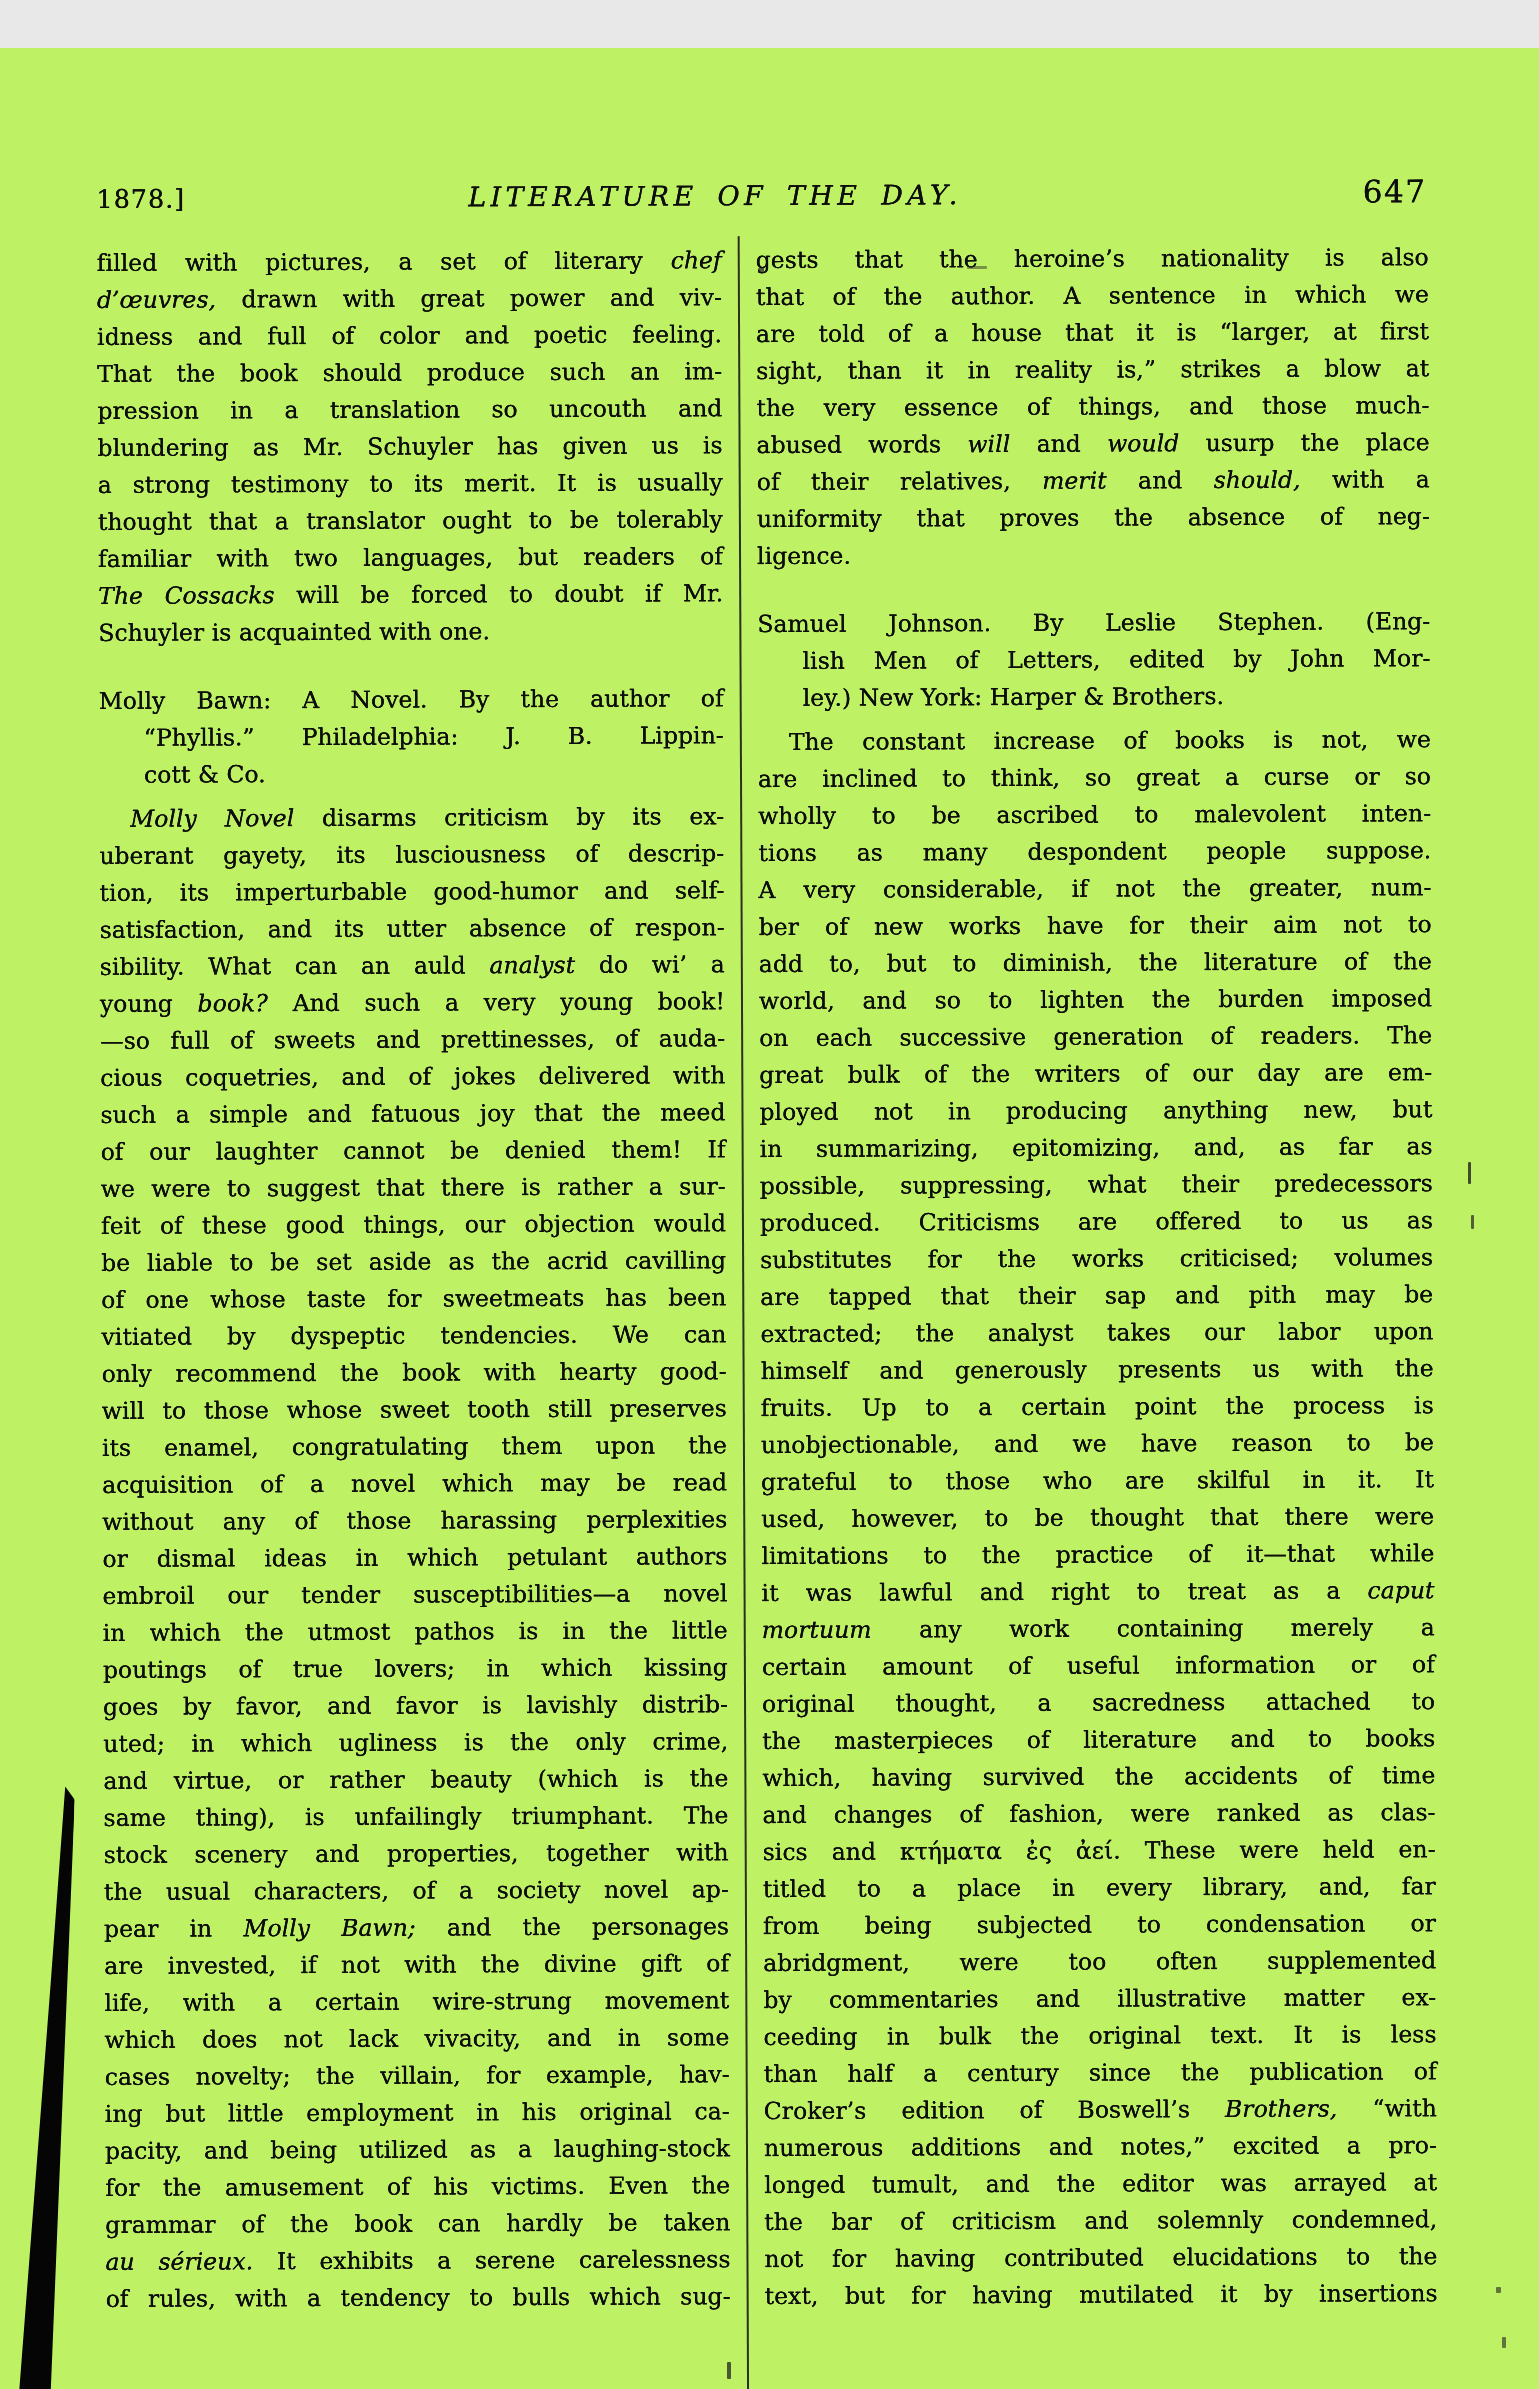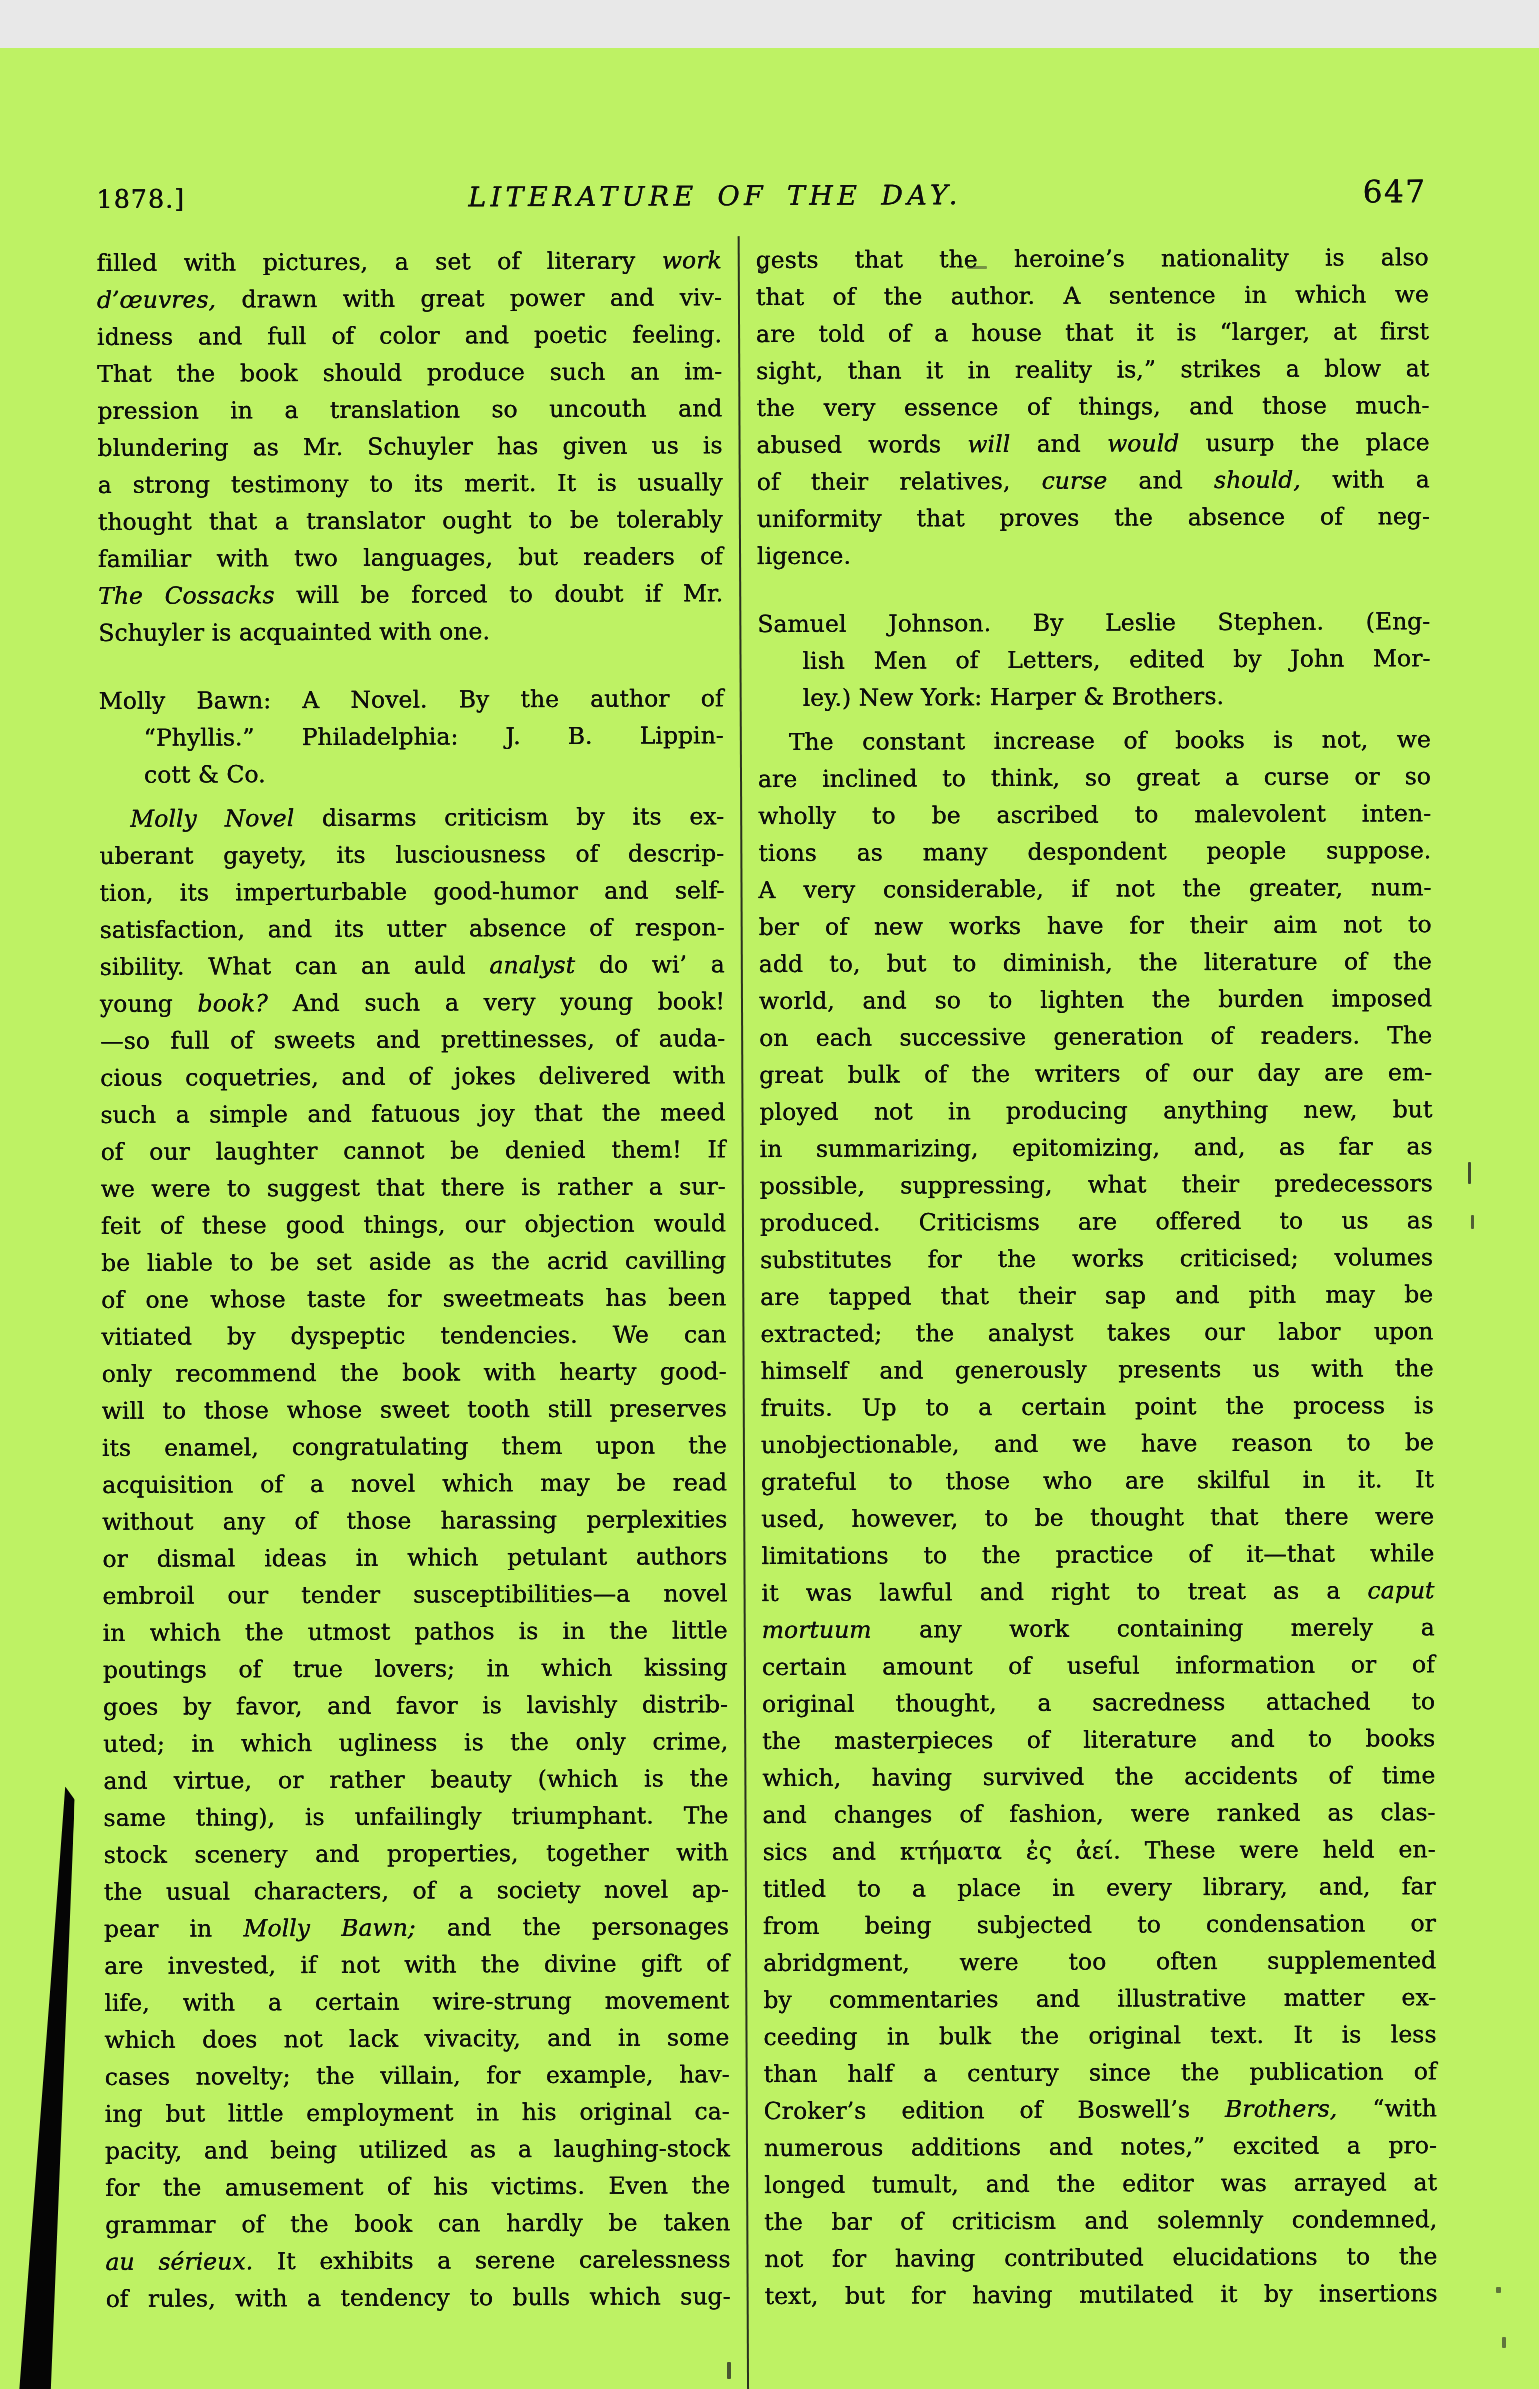--- a/index.html
+++ b/index.html
@@ -94,21 +94,21 @@
 
     <div class="page-header">
       <span class="hdr-year">1878.]</span>
       <span class="hdr-title">LITERATURE OF THE DAY.</span>
       <span class="hdr-page">647</span>
     </div>
 
     <div class="columns">
       <div class="col col-left">
           <div class="block paragraph">
-            <div class="line">filled with pictures, a set of literary <i>work</i></div>
+            <div class="line">filled with pictures, a set of literary <i>chef</i></div>
             <div class="line"><i>d’œuvres,</i> drawn with great power and viv-</div>
             <div class="line">idness and full of color and poetic feeling.</div>
             <div class="line">That the book should produce such an im-</div>
             <div class="line">pression in a translation so uncouth and</div>
             <div class="line">blundering as Mr. Schuyler has given us is</div>
             <div class="line">a strong testimony to its merit. It is usually</div>
             <div class="line">thought that a translator ought to be tolerably</div>
             <div class="line">familiar with two languages, but readers of</div>
             <div class="line"><i>The Cossacks</i> will be forced to doubt if Mr.</div>
             <div class="line flush">Schuyler is acquainted with one.</div>
@@ -164,21 +164,21 @@
         </div>
       <div class="col-gap"></div>
       <div class="col col-right">
           <div class="block paragraph">
             <div class="line">gests that the heroine’s nationality is also</div>
             <div class="line">that of the author. A sentence in which we</div>
             <div class="line">are told of a house that it is “larger, at first</div>
             <div class="line">sight, than it in reality is,” strikes a blow at</div>
             <div class="line">the very essence of things, and those much-</div>
             <div class="line">abused words <i>will</i> and <i>would</i> usurp the place</div>
-            <div class="line">of their relatives, <i>curse</i> and <i>should,</i> with a</div>
+            <div class="line">of their relatives, <i>merit</i> and <i>should,</i> with a</div>
             <div class="line">uniformity that proves the absence of neg-</div>
             <div class="line flush">ligence.</div>
           </div>
           <div class="block book-heading">
             <div class="line">Samuel Johnson. By Leslie Stephen. (Eng-</div>
             <div class="line hang">lish Men of Letters, edited by John Mor-</div>
             <div class="line flush hang">ley.) New York: Harper &amp; Brothers.</div>
           </div>
           <div class="block paragraph">
             <div class="line indent">The constant increase of books is not, we</div>

